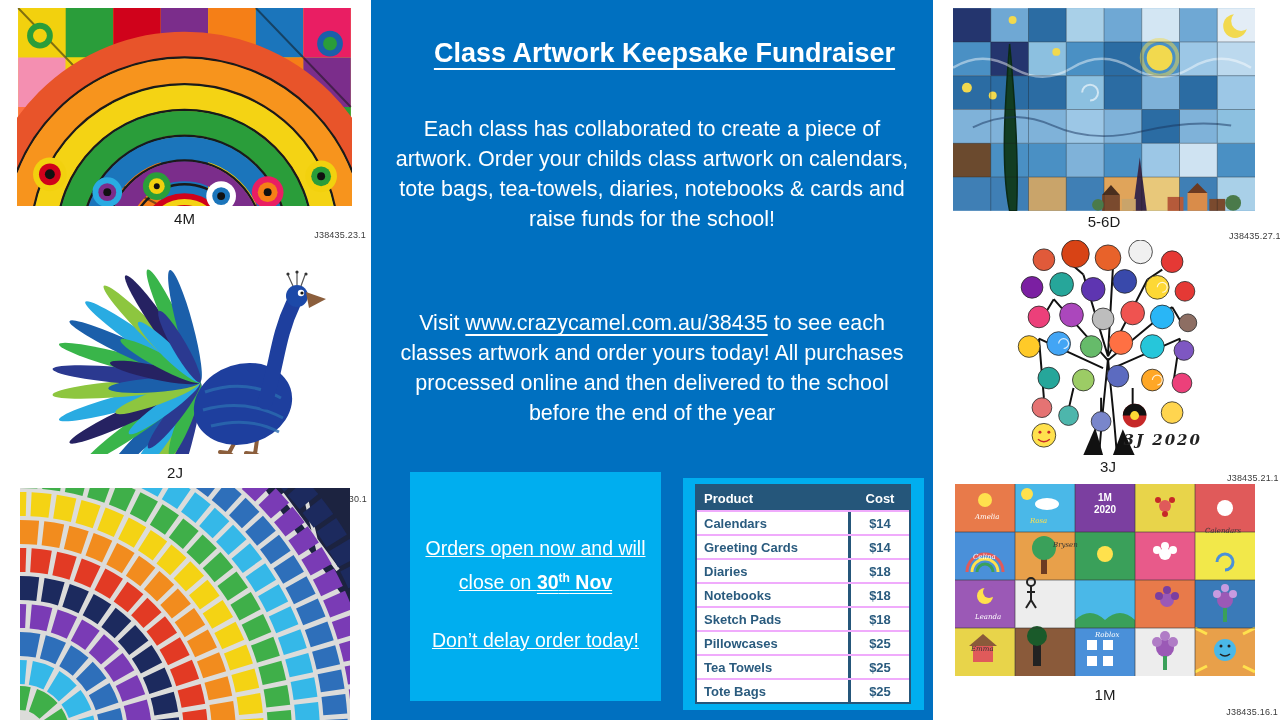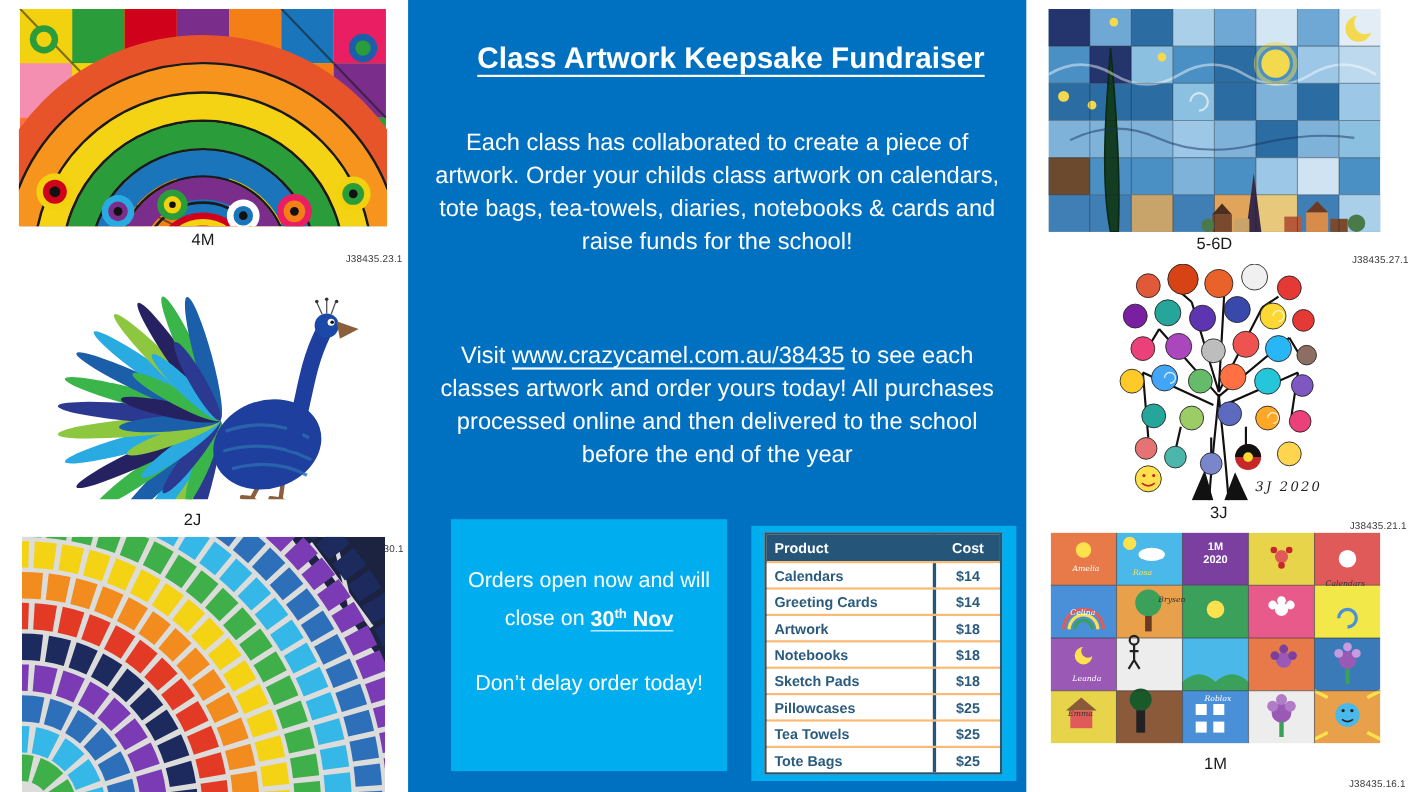--- a/index.html
+++ b/index.html
@@ -11,45 +11,45 @@
   .panel{left:371px;top:0;width:562px;height:720px;background:#0070C0;color:#fff;}
   .title{top:38px;left:0;right:0;text-align:center;font-size:27px;font-weight:bold;
          text-decoration:underline;text-underline-offset:6px;text-decoration-thickness:2px;padding-left:25px;}
   .para{left:22px;right:22px;text-align:center;font-size:21.5px;line-height:30px;}
   .p1{top:114px;}
   .p2{top:308px;}
   .url{text-decoration:underline;text-underline-offset:4px;color:#fff;cursor:pointer;}
 
   
   .orders{left:39px;top:472px;width:251px;height:229px;background:#00AEEF;color:#fff;
-          text-align:center;font-size:19.5px;line-height:29px;padding:42px 14px 0 14px;
-          box-sizing:border-box;}
+          text-align:center;font-size:19.5px;line-height:29px;padding:62px 14px 0 14px;
+          box-sizing:border-box;text-decoration:underline;}
   .orders .date{font-weight:bold;text-decoration:underline;text-underline-offset:4px;}
   .orders sup{font-size:12px;}
   .orders .l2{margin-top:29px;}
 
   
   .pricepanel{left:312px;top:478px;width:241px;height:232px;background:#00AEEF;}
-  .ptable{left:12px;top:6px;width:216px;background:#fdba74;border:2px solid #25567A;
+  .ptable{left:12px;top:6px;width:216px;background:#f0abfc;border:2px solid #25567A;
           display:flex;flex-direction:column;gap:2px;box-sizing:border-box;}
   .trow{display:flex;background:#fff;height:22px;align-items:center;}
   .thead{background:#25567A;color:#fff;height:24px;}
   .tprod{flex:1;padding-left:7px;border-right:3px solid #25567A;font-weight:bold;
          font-size:13px;color:#2A5B7E;height:100%;display:flex;align-items:center;}
   .thead .tprod{color:#fff;border-right:3px solid #25567A;}
   .tcost{width:58px;text-align:center;font-weight:bold;font-size:13px;color:#2A5B7E;}
   .thead .tcost{color:#fff;text-align:center;}
 
   
   .artlabel{font-size:15px;color:#1a1a1a;text-align:center;}
   .code{font-size:9px;color:#3a3a3a;letter-spacing:.2px;}
   .artbox{overflow:hidden;}
   svg{display:block;}
-  .sig3j{font-family:"DejaVu Serif",serif;font-style:italic;font-size:12px;color:#222;
-         letter-spacing:2px;font-weight:normal;}
+  .sig3j{font-family:"DejaVu Serif",serif;font-style:italic;font-size:15px;color:#222;
+         letter-spacing:2px;font-weight:bold;}
   .kidname{position:absolute;font-family:"DejaVu Serif",serif;font-style:italic;
            font-size:7px;line-height:7px;}
   .sigcell{position:absolute;width:60px;text-align:center;color:#fff;font-weight:bold;
            font-size:10px;line-height:11px;}
 </style>
 </head>
 <body>
 
 <div class="abs artbox" style="left:17px;top:8px;width:335px;height:198px;">
   <svg width="335" height="198" viewBox="0 0 336 200">
@@ -251,21 +251,21 @@
       </div>
       <div class="trow">
         <div class="tprod">Calendars</div>
         <div class="tcost">$14</div>
       </div>
       <div class="trow">
         <div class="tprod">Greeting Cards</div>
         <div class="tcost">$14</div>
       </div>
       <div class="trow">
-        <div class="tprod">Artwork</div>
+        <div class="tprod">Diaries</div>
         <div class="tcost">$18</div>
       </div>
       <div class="trow">
         <div class="tprod">Notebooks</div>
         <div class="tcost">$18</div>
       </div>
       <div class="trow">
         <div class="tprod">Sketch Pads</div>
         <div class="tcost">$18</div>
       </div>

